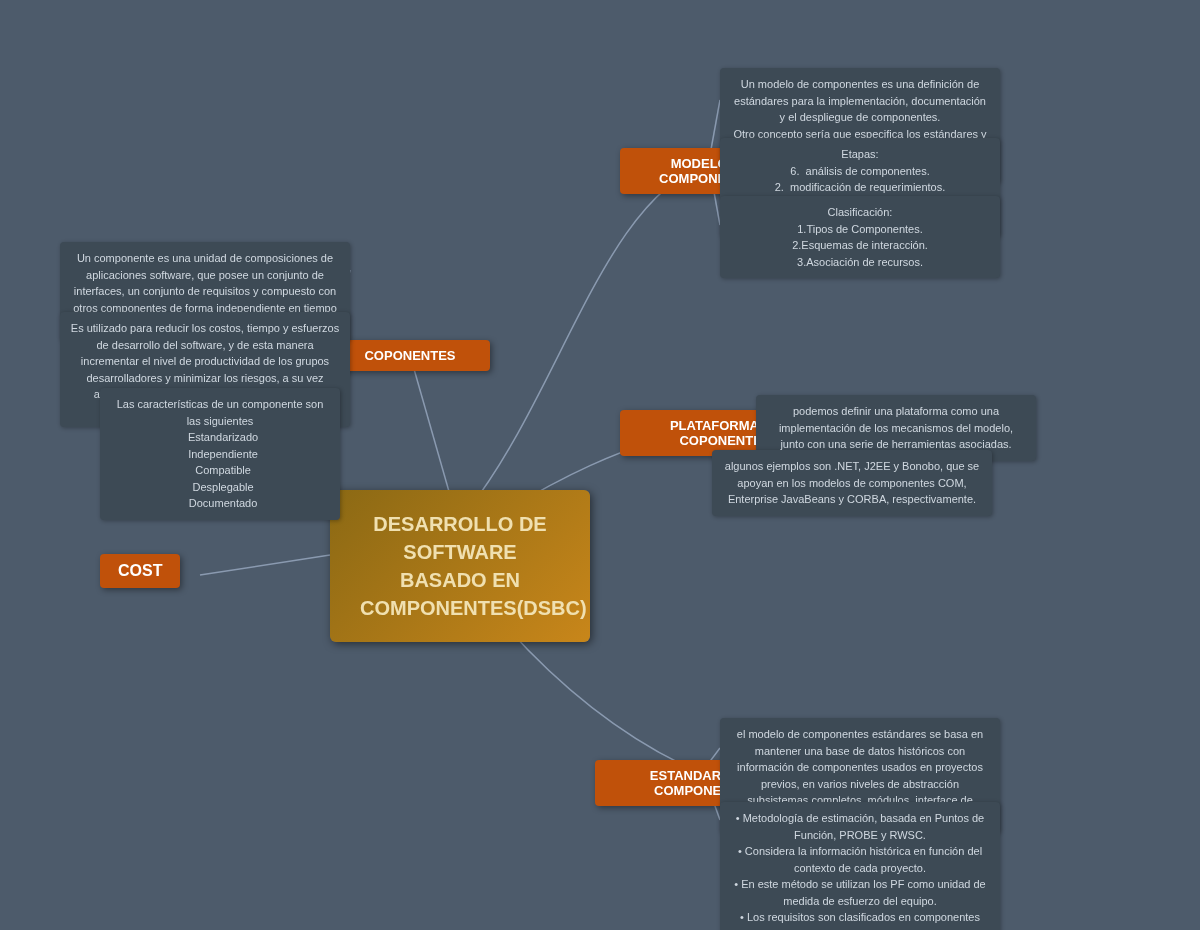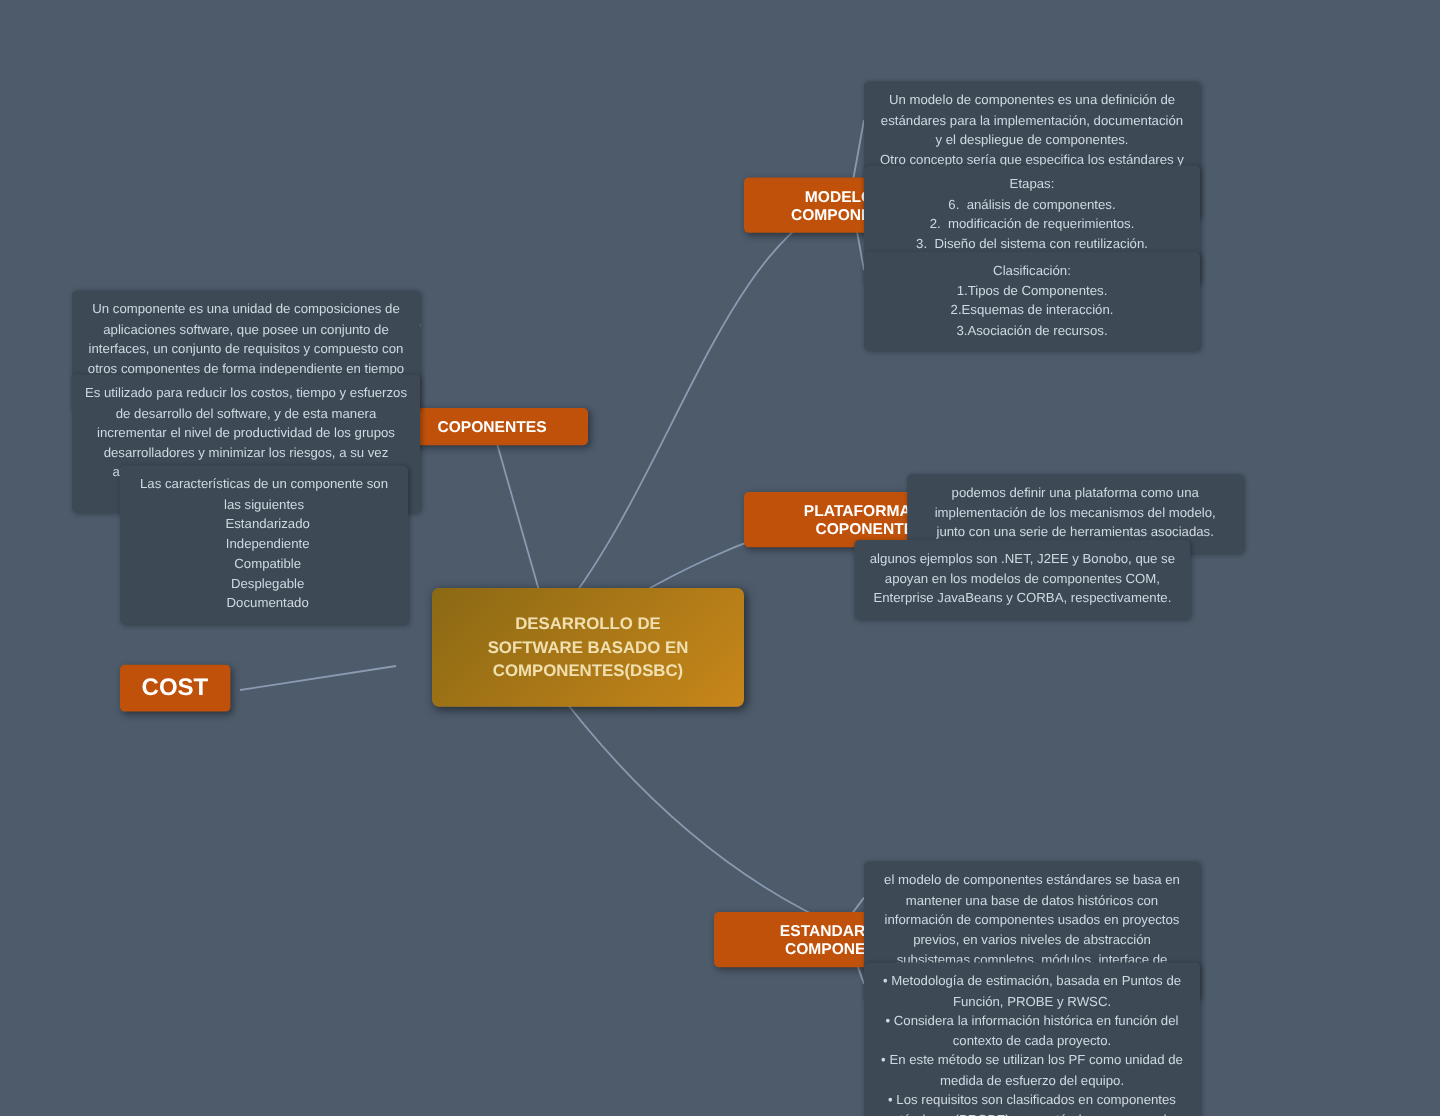--- a/index.html
+++ b/index.html
@@ -25,30 +25,29 @@
       position: absolute;
       border-radius: 4px;
       text-align: center;
     }
 
     
     .node-central {
       background: linear-gradient(135deg, #8B6914, #c8861a);
       color: #f0e0b0;
       font-weight: bold;
-      font-size: 14px;
+      font-size: 20px;
       text-align: center;
       padding: 20px 30px;
       border-radius: 6px;
       width: 260px;
       left: 330px;
       top: 490px;
       line-height: 1.4;
       box-shadow: 2px 2px 8px rgba(0,0,0,0.5);
-      margin-left: 30px;
     }
 
     
     .node-label {
       background: #c0510a;
       color: white;
       font-weight: bold;
       font-size: 13px;
       padding: 8px 16px;
       border-radius: 4px;
@@ -65,21 +64,21 @@
       border-radius: 4px;
       line-height: 1.5;
       box-shadow: 1px 1px 4px rgba(0,0,0,0.3);
     }
 
     
     .node-cost {
       background: #c0510a;
       color: white;
       font-weight: bold;
-      font-size: 20px;
+      font-size: 16px;
       padding: 8px 18px;
       border-radius: 4px;
       left: 100px;
       top: 554px;
       box-shadow: 2px 2px 6px rgba(0,0,0,0.4);
     }
 
     
     .node-modelo {
       left: 620px;
@@ -114,21 +113,21 @@
       top: 68px;
       width: 280px;
     }
     .text-modelo-2 {
       left: 720px;
       top: 138px;
       width: 280px;
     }
     .text-modelo-3 {
       left: 720px;
-      top: 210px;
+      top: 196px;
       width: 280px;
     }
 
     
     .text-comp-1 {
       left: 60px;
       top: 242px;
       width: 290px;
     }
     .text-comp-2 {

